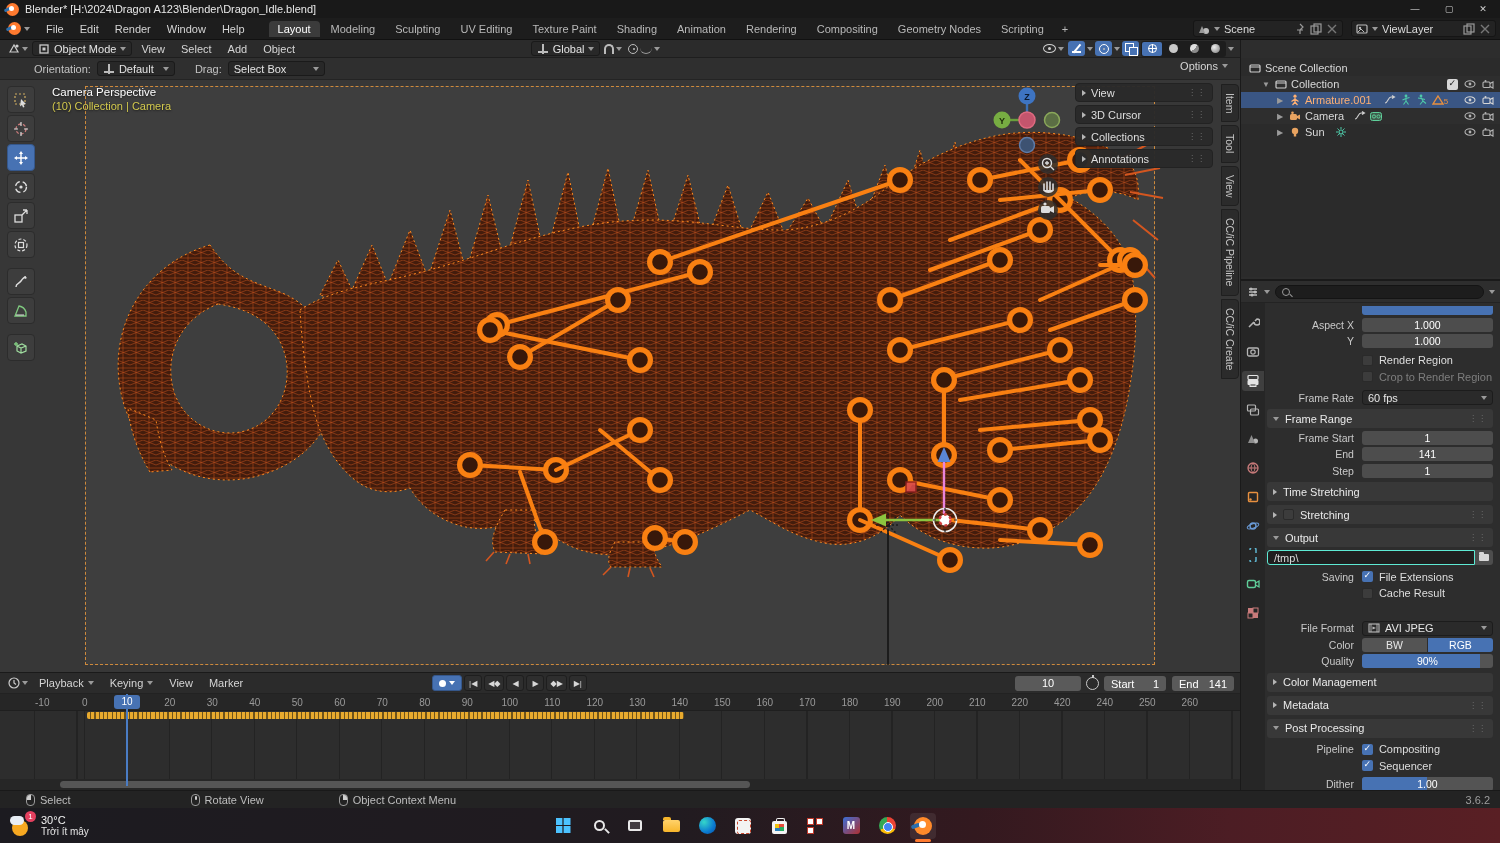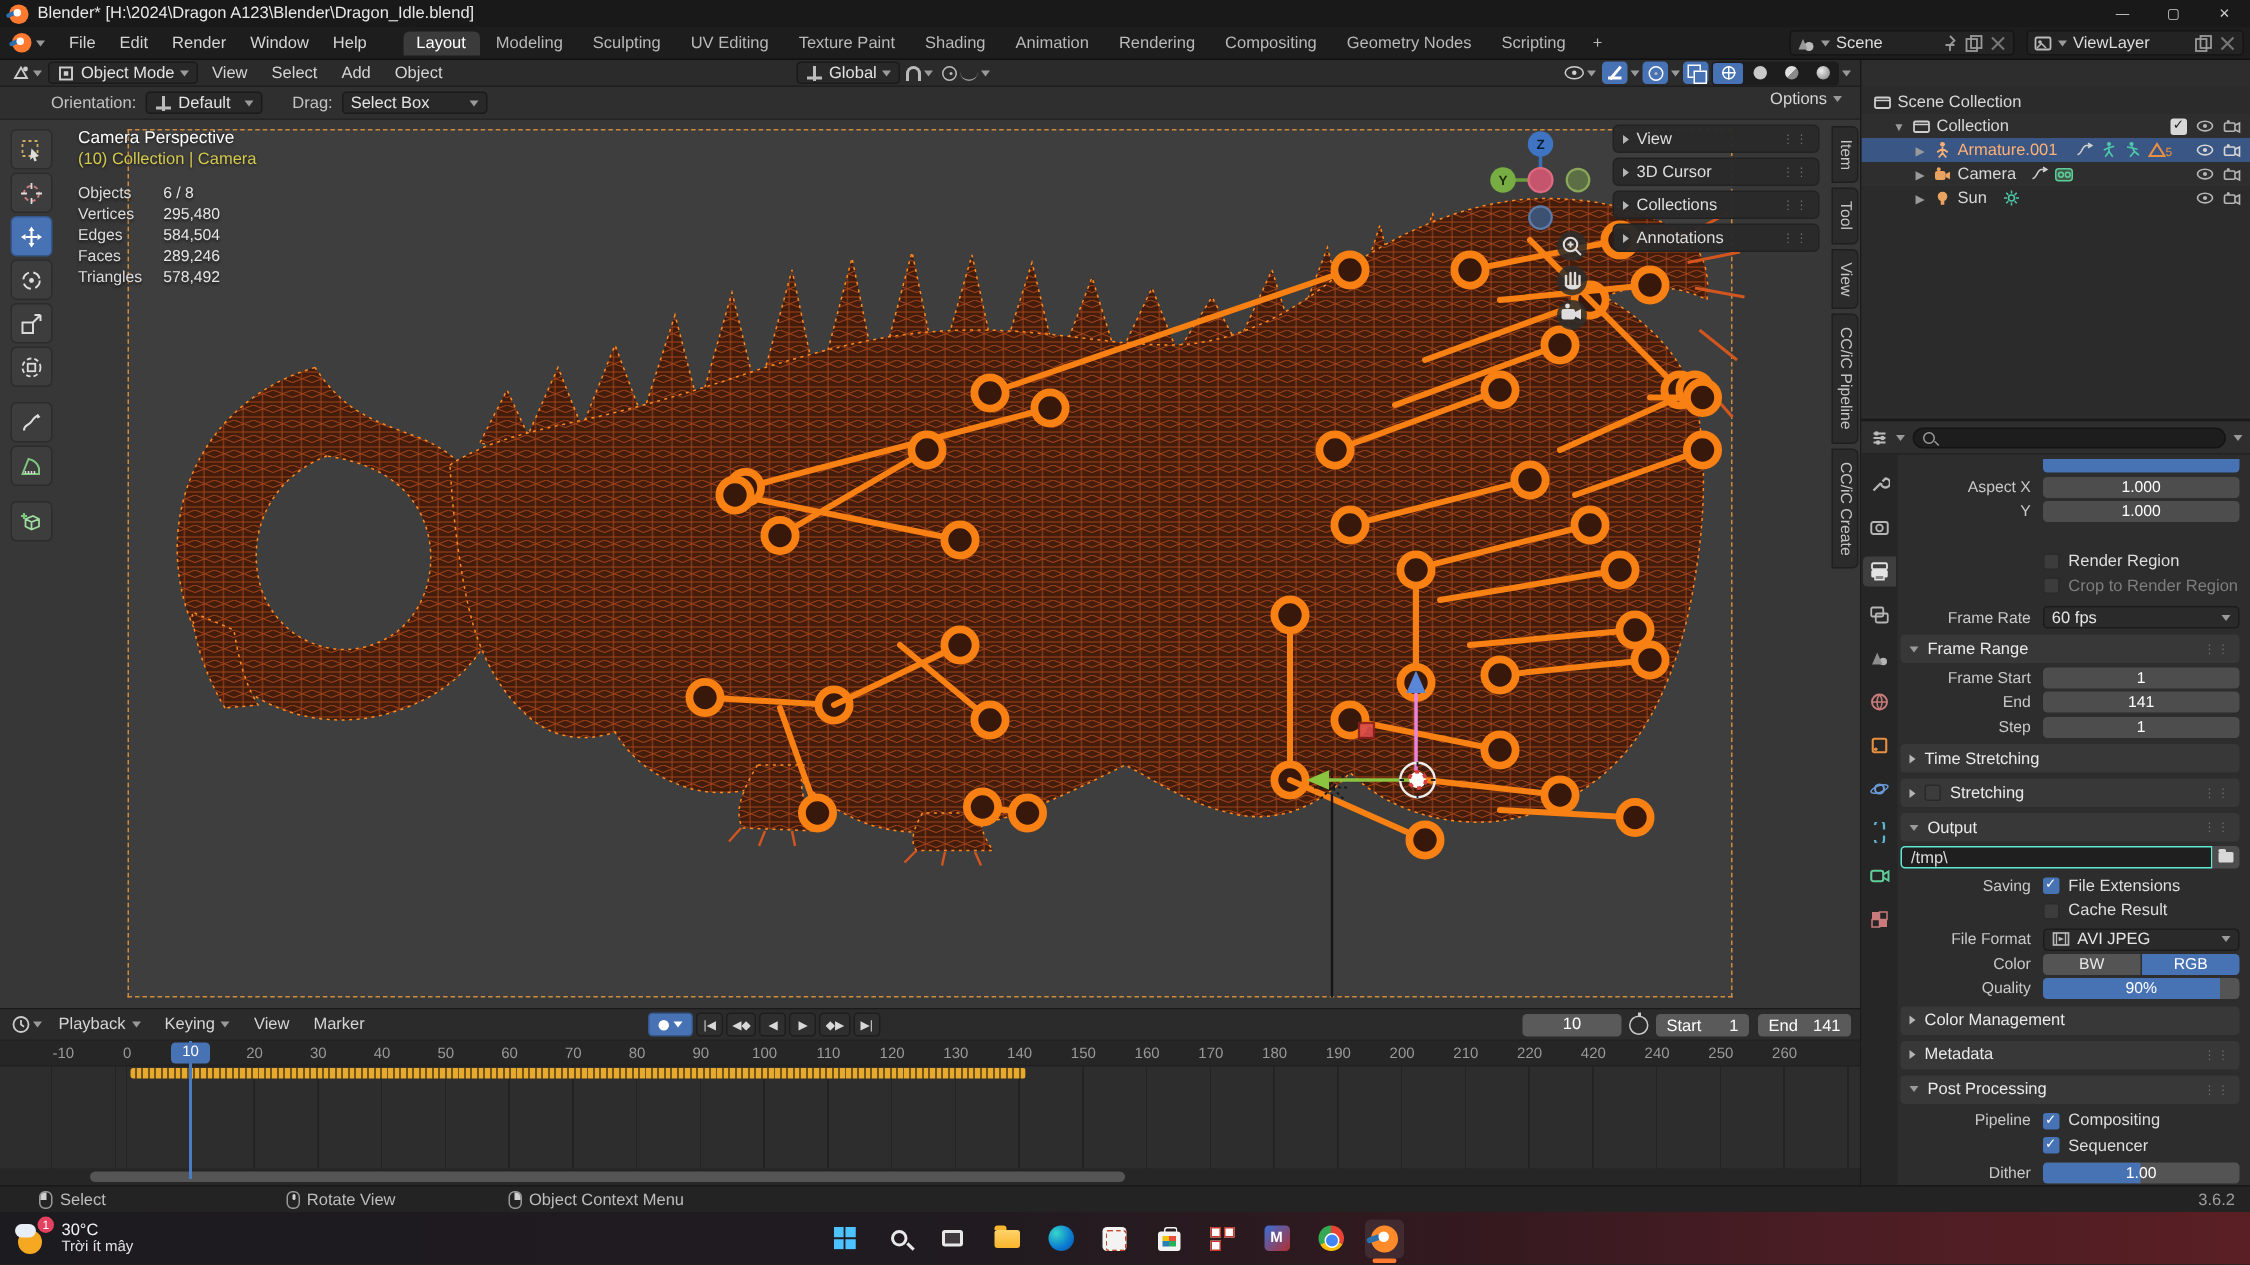--- a/index.html
+++ b/index.html
@@ -535,44 +535,20 @@
         <svg width="16" height="16" viewBox="0 0 16 16">
           <path d="M4,6 L9,4 L13,6 L13,11 L8,13 L4,11 Z M4,6 L8,8 L13,6 M8,8 V13" fill="none" stroke="#9fdc9f" stroke-width="1.2"></path>
           <path d="M3,2 v4 M1,4 h4" stroke="#7fc97f" stroke-width="1.4"></path>
         </svg>
       </div>
   </div>
 
   <div id="stats">
     <div class="vn">Camera Perspective</div>
     <div class="ctx">(10) Collection | Camera</div>
-    <table>
-      <tbody>
-          <tr>
-            <td class="l">Objects</td>
-            <td>6 / 8</td>
-          </tr>
-      <tr>
-            <td class="l">Vertices</td>
-            <td>295,480</td>
-          </tr>
-      <tr>
-            <td class="l">Edges</td>
-            <td>584,504</td>
-          </tr>
-      <tr>
-            <td class="l">Faces</td>
-            <td>289,246</td>
-          </tr>
-      <tr>
-            <td class="l">Triangles</td>
-            <td>578,492</td>
-          </tr>
-    </tbody>
-      </table>
   </div>
 
   <div id="npanel">
     <div class="nsec">
       <span class="chev-r"></span>
       <span>View</span>
       <span class="dots">⋮⋮</span>
     </div>
       <div class="nsec">
       <span class="chev-r"></span>
@@ -832,21 +808,21 @@
     <div id="pcontent">
       <div class="clipbar"></div>
       <div class="prow">
           <span class="plab">Aspect X</span>
           <span class="pfield">1.000</span>
         </div>
       <div class="prow">
           <span class="plab">Y</span>
           <span class="pfield">1.000</span>
         </div>
-      <div class="prow" style="margin-top:18px">
+      <div class="prow" style="margin-top:4px">
           <span class="plab"></span>
           <span class="pchk">
             <span class="cbx off"></span>
             <span>Render Region</span>
           </span>
         </div>
       <div class="prow">
           <span class="plab"></span>
           <span class="pchk dim">
             <span class="cbx off"></span>
@@ -908,21 +884,21 @@
             <span>File Extensions</span>
           </span>
         </div>
       <div class="prow">
           <span class="pl ab plab"></span>
           <span class="pchk">
             <span class="cbx off"></span>
             <span>Cache Result</span>
           </span>
         </div>
-      <div class="prow" style="margin-top:4px">
+      <div class="prow" style="margin-top:20px">
           <span class="plab">File Format</span>
         <span class="pdrop">
           <svg class="miniic" viewBox="0 0 12 12">
               <rect x="1" y="2" width="10" height="8" fill="none" stroke="#bbb" stroke-width="1.1"></rect>
               <path d="M3,2 v8 M9,2 v8" stroke="#bbb" stroke-width="0.9"></path>
               <path d="M4.5,4.5 L8,6 L4.5,7.5 Z" fill="#bbb"></path>
             </svg>
           <span class="txt">AVI JPEG</span>
             <span class="chev"></span>
           </span>

